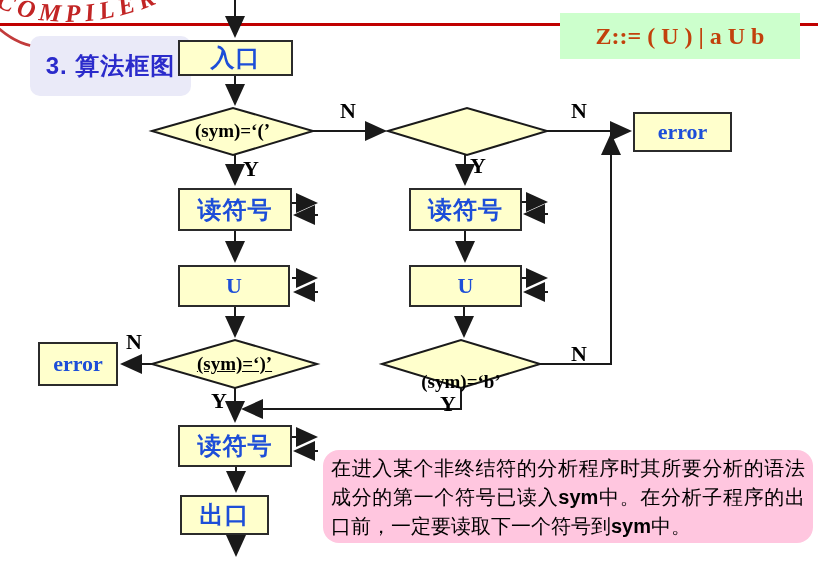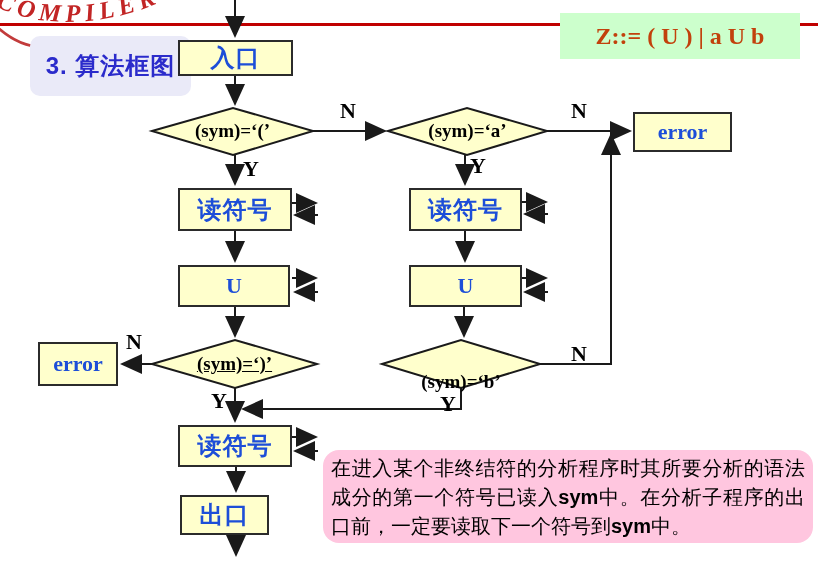--- a/index.html
+++ b/index.html
@@ -157,21 +157,20 @@
     <span>读符号</span>
   </div>
   <div class="abs node serif" style="left:409px;top:265px;width:113px;height:42px;">
     <span>U</span>
   </div>
   <div class="abs node serif" style="left:633px;top:112px;width:99px;height:40px;">
     <span>error</span>
   </div>
 
   <div class="abs dlabel" style="left:152px;top:118px;width:161px;height:26px;">(sym)=‘(’</div>
-  <div class="abs dlabel" style="left:388px;top:118px;width:159px;height:26px;">(sym)=‘a’</div>
   <div class="abs dlabel" style="left:152px;top:351px;width:165px;height:26px;text-decoration:underline;">(sym)=‘)’</div>
   <div class="abs dlabel" style="left:382px;top:351px;width:158px;height:26px;margin-top:18px;">(sym)=‘b’</div>
 
   <span class="abs branch" style="left:340px;top:100px;">N</span>
   <span class="abs branch" style="left:243px;top:158px;">Y</span>
   <span class="abs branch" style="left:571px;top:100px;">N</span>
   <span class="abs branch" style="left:470px;top:155px;">Y</span>
   <span class="abs branch" style="left:126px;top:331px;">N</span>
   <span class="abs branch" style="left:211px;top:390px;">Y</span>
   <span class="abs branch" style="left:571px;top:343px;">N</span>

